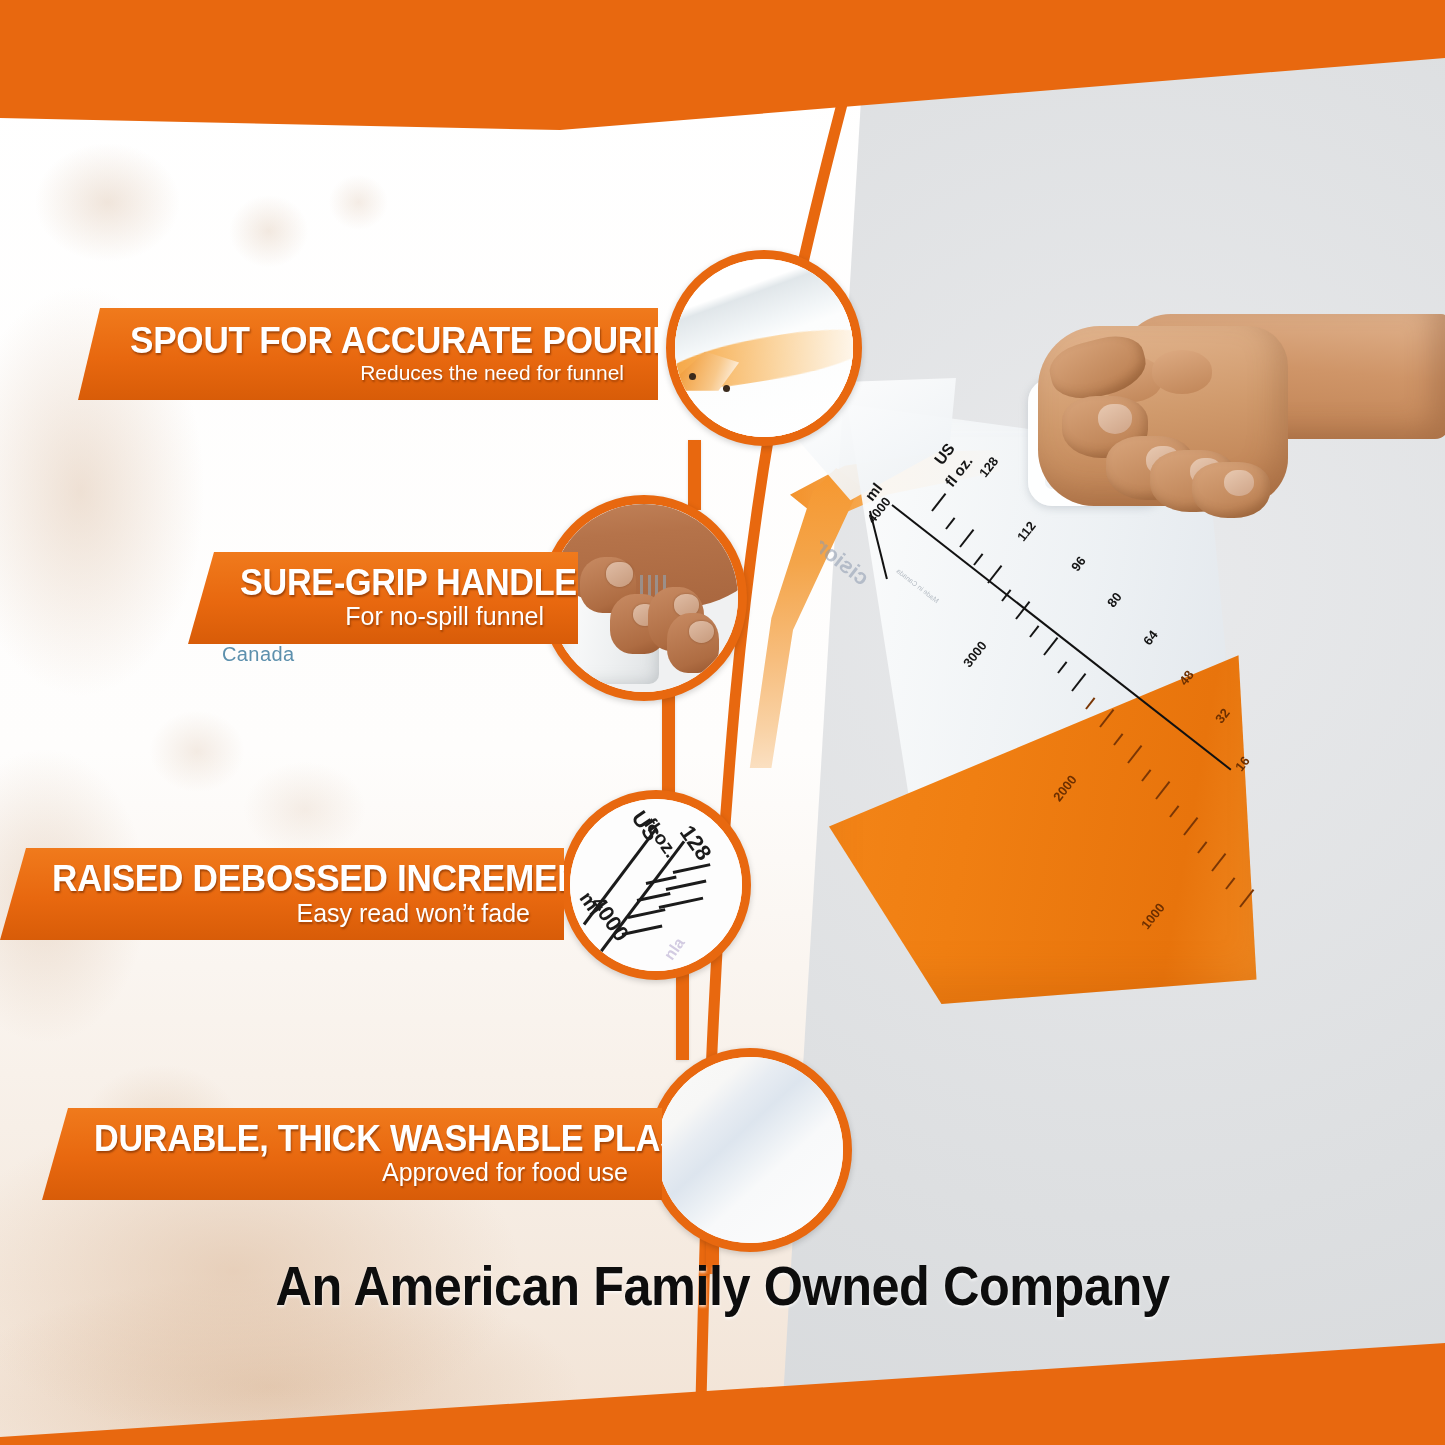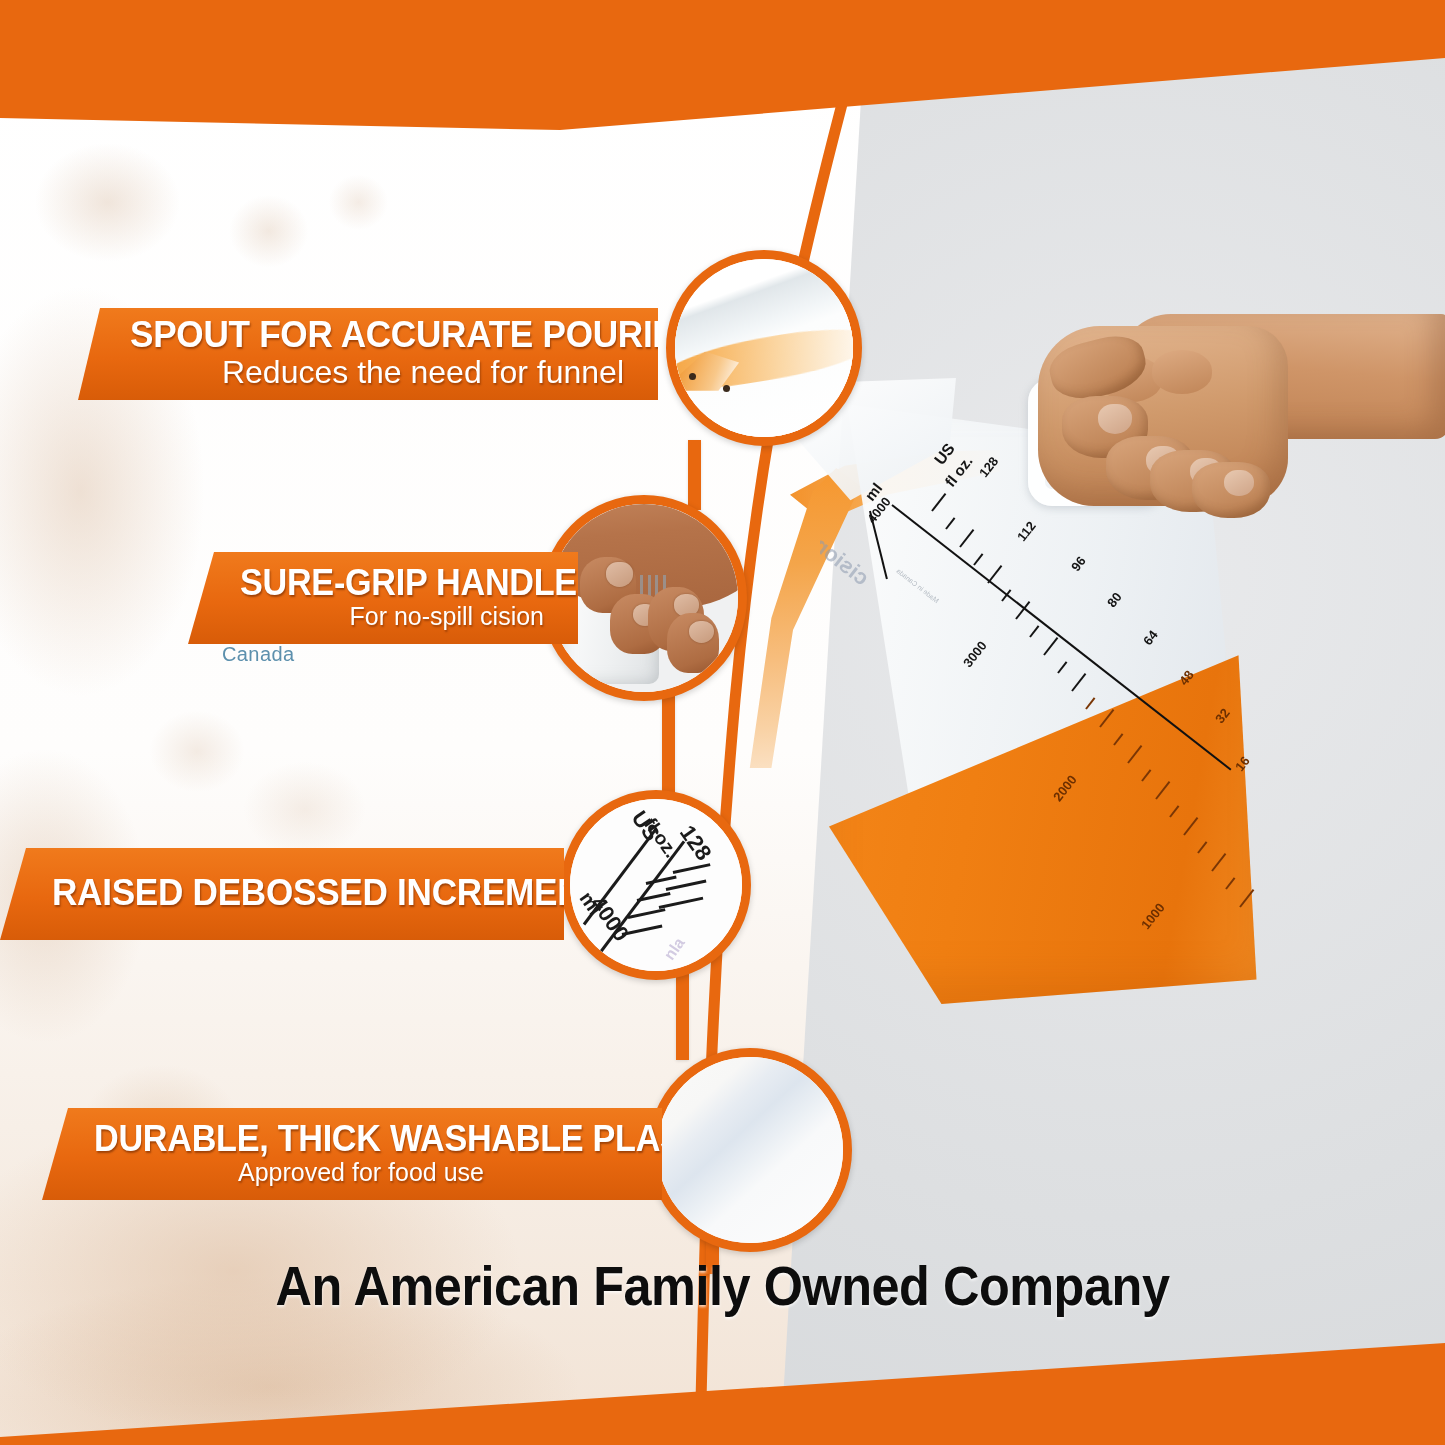--- a/index.html
+++ b/index.html
@@ -68,36 +68,36 @@
   .banner .sub {
     color:#fff; text-align:right; line-height:1.05;
     text-shadow:1px 2px 2px rgba(120,45,0,.6);
     white-space:nowrap;
   }
 
   
   #banner1 { left:78px;  top:308px;  width:580px;
              clip-path: polygon(22px 0, 580px 0, 580px 92px, 0 92px); }
   #banner1 .title { font-size:37px; }
-  #banner1 .sub   { font-size:32px; margin-top:2px; }
+  #banner1 .sub   { font-size:21px; margin-top:2px; }
 
   #banner2 { left:188px; top:552px;  width:390px;
              clip-path: polygon(26px 0, 390px 0, 390px 92px, 0 92px); }
   #banner2 .title { font-size:36px; }
   #banner2 .sub   { font-size:25px; margin-top:2px; }
 
   #banner3 { left:0px;   top:848px;  width:564px;
              clip-path: polygon(26px 0, 564px 0, 564px 92px, 0 92px); }
   #banner3 .title { font-size:37px; }
   #banner3 .sub   { font-size:25px; margin-top:2px; }
 
   #banner4 { left:42px;  top:1108px; width:620px;
              clip-path: polygon(26px 0, 620px 0, 620px 92px, 0 92px); }
   #banner4 .title { font-size:36px; }
-  #banner4 .sub   { font-size:25px; margin-top:2px;text-align:center; }
+  #banner4 .sub   { font-size:25px; margin-top:2px; }
 
   
   .watermark {
     position:absolute; left:222px; top:643px;
     color:#5d90ad; font-size:20px; letter-spacing:.4px; z-index:7;
   }
 
   
   .tagline {
     position:absolute; left:0; top:1253px; width:1445px; text-align:center;
@@ -316,25 +316,26 @@
     <div class="plastic-art"></div>
   </div>
 
   <div class="banner" id="banner1">
     <div class="title">SPOUT FOR ACCURATE  POURING</div>
     <div class="sub">Reduces the need for funnel</div>
   </div>
 
   <div class="banner" id="banner2">
     <div class="title">SURE-GRIP HANDLE</div>
-    <div class="sub">For no-spill cision</div>
+    <div class="sub">For no-spill funnel</div>
   </div>
 
   <div class="banner" id="banner3">
     <div class="title">RAISED DEBOSSED INCREMENTS</div>
+    <div class="sub">Easy read won’t fade</div>
   </div>
 
   <div class="banner" id="banner4">
     <div class="title">DURABLE, THICK WASHABLE PLASTIC</div>
     <div class="sub">Approved for food use</div>
   </div>
 
   <div class="watermark">Canada</div>
 
   <div class="product">

